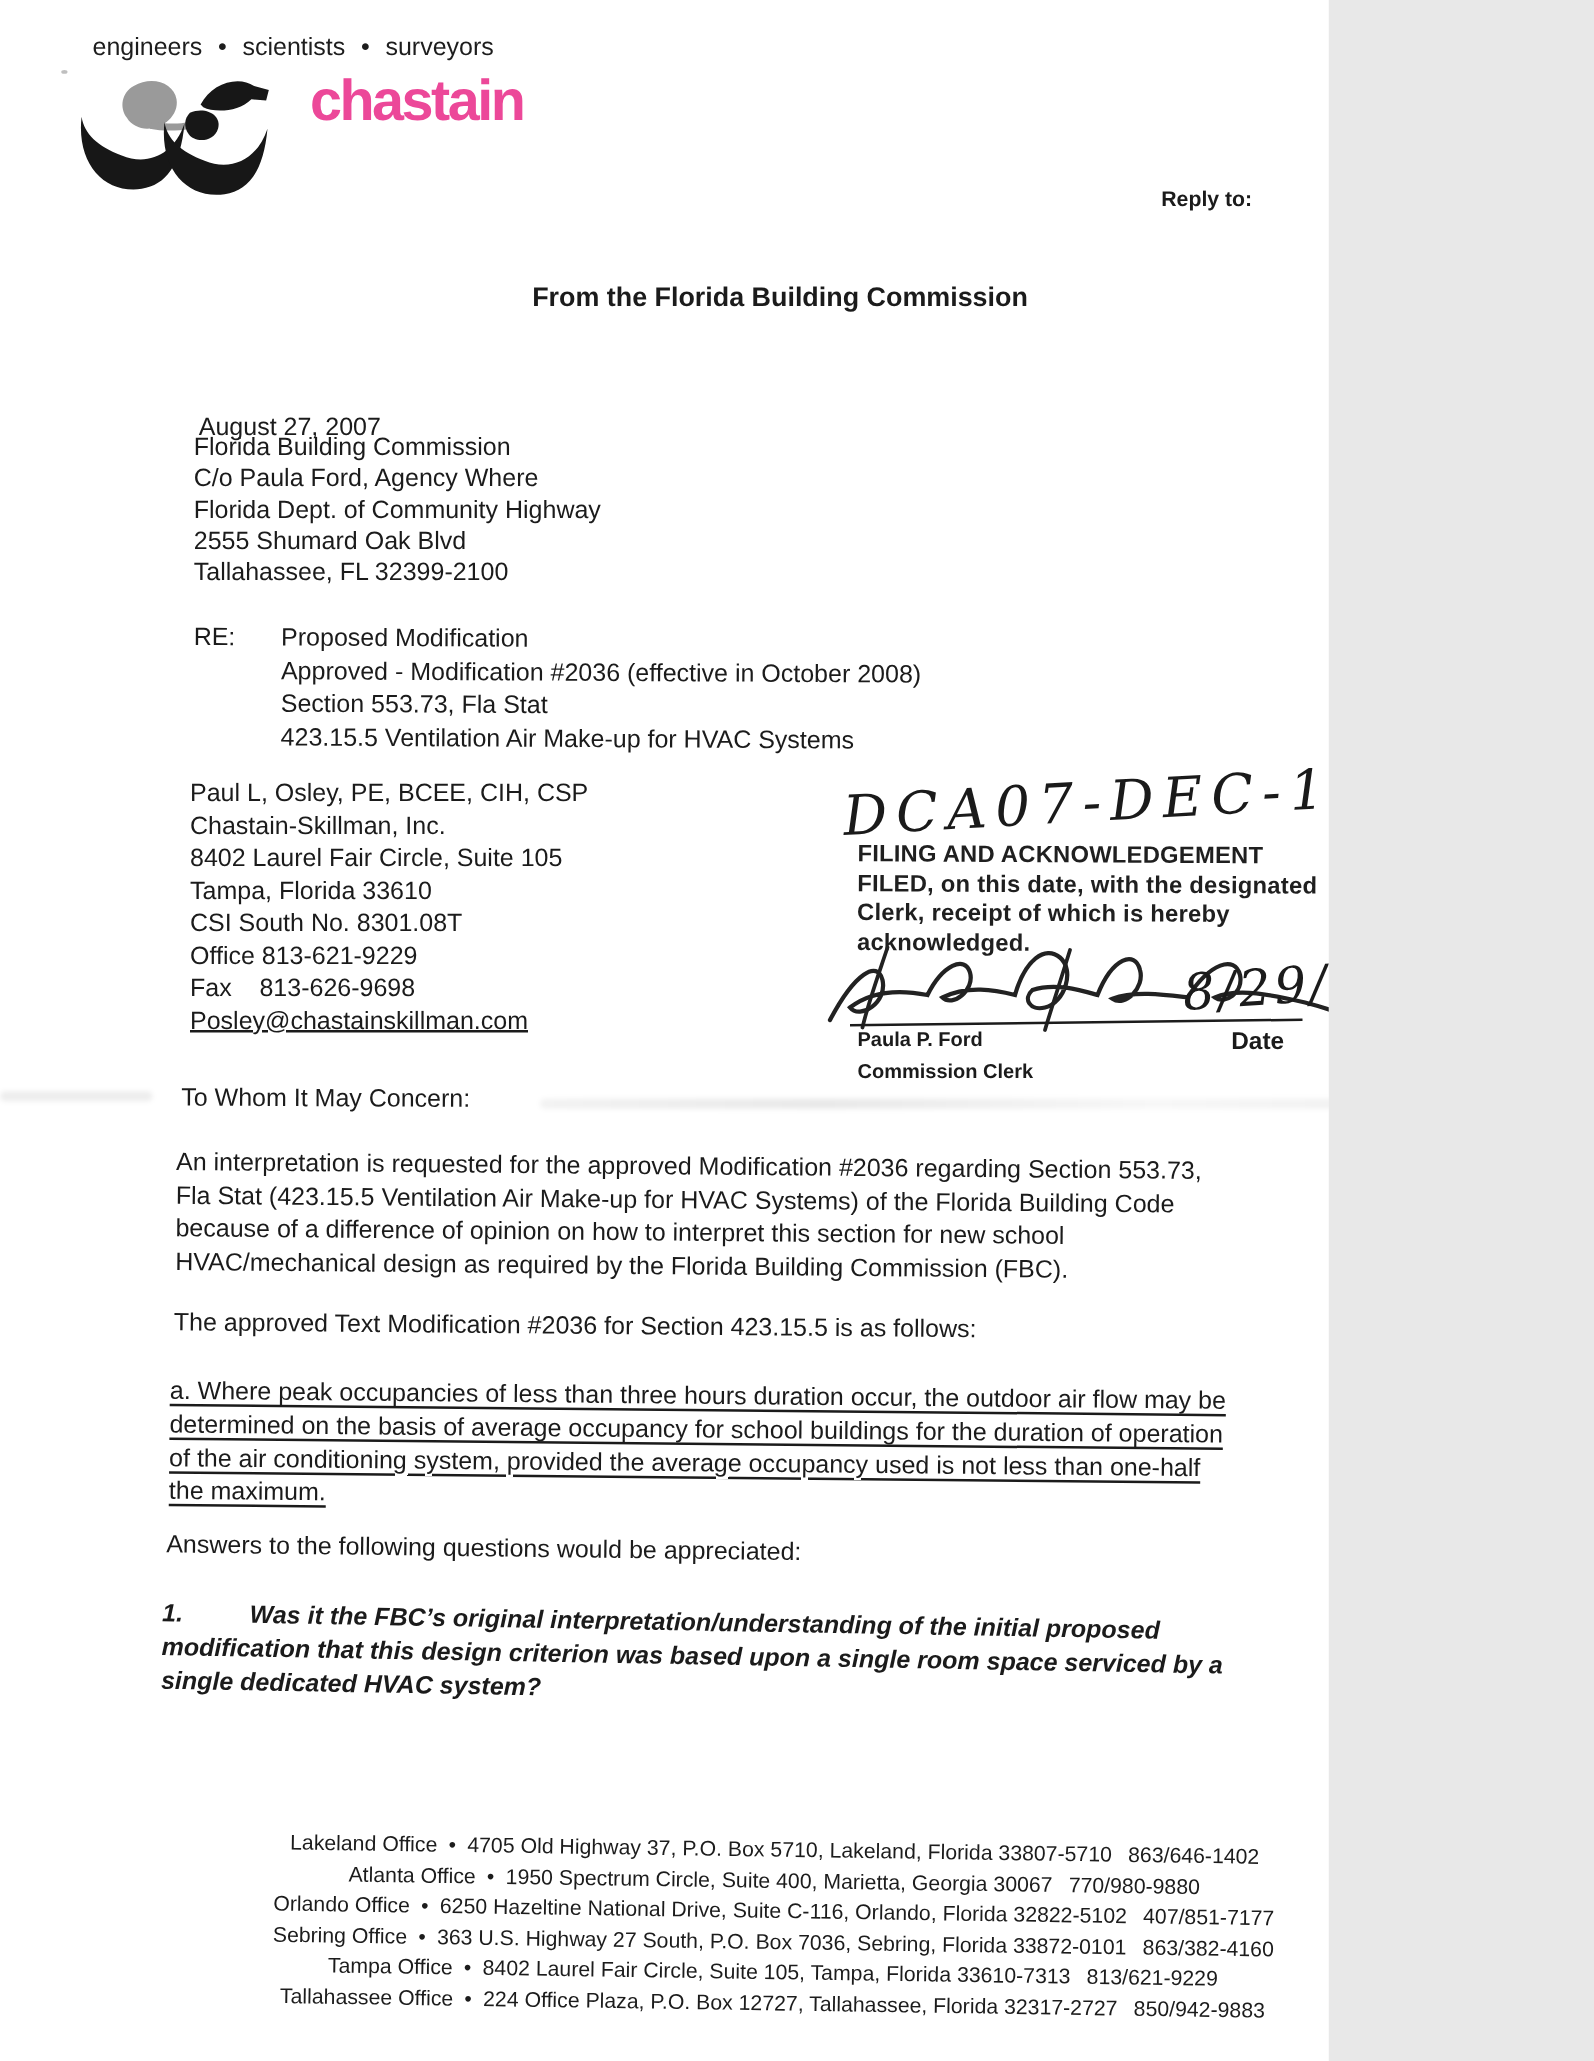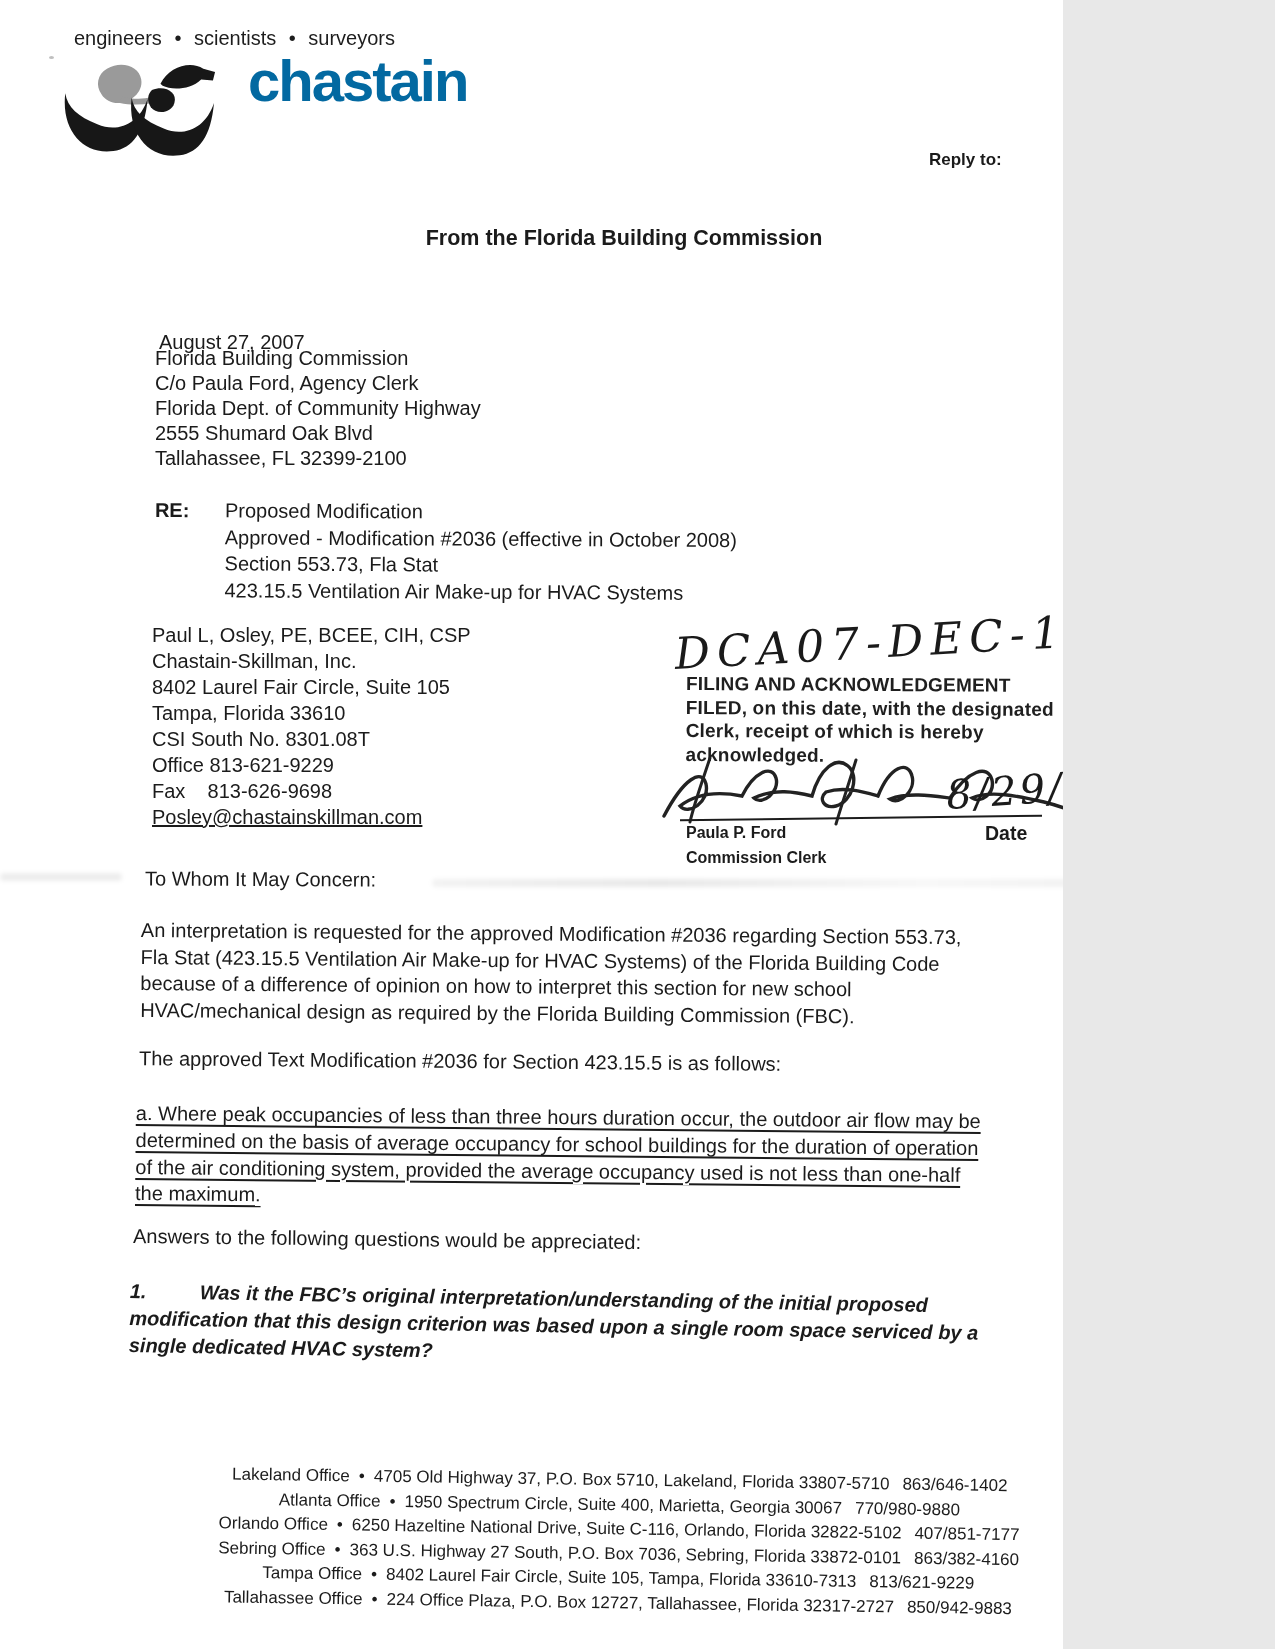--- a/index.html
+++ b/index.html
@@ -5,31 +5,31 @@
   html,body{margin:0;padding:0;background:#e8e8e8;}
   .page{
     position:relative; width:1063px; height:1649px; background:#ffffff;
     font-family:"Liberation Sans", sans-serif; color:#1b1b1b; overflow:hidden;
   }
   .nowrap{white-space:nowrap;}
 
   
   .tagline{position:absolute;left:74px;top:27px;font-size:20px;word-spacing:7px;color:#1d1d1d;}
   .logo-mark{position:absolute;left:62px;top:58px;width:182px;height:107px;}
-  .wordmark{position:absolute;left:248px;top:55px;font-size:58px;font-weight:bold;letter-spacing:-2px;line-height:51px;color:#0369a1;}
+  .wordmark{position:absolute;left:248px;top:55px;font-size:46px;font-weight:bold;letter-spacing:-2px;line-height:51px;color:#ec4899;}
   .reply-to{position:absolute;left:929px;top:150px;font-size:17px;font-weight:bold;}
 
   
   .doc-title{position:absolute;left:0;top:224px;width:1248px;text-align:center;font-size:21.5px;font-weight:bold;line-height:28px;}
 
   
   .date-line{position:absolute;left:159px;top:295px;font-size:20px;margin-top:36px;}
   .recipient{position:absolute;left:155px;top:346px;font-size:20px;line-height:25px;}
   .re-block{position:absolute;left:155px;top:497px;font-size:20px;line-height:26.7px;transform:rotate(0.3deg);transform-origin:left top;}
-  .re-label{position:absolute;left:0;top:0;font-weight:bold;}
+  .re-label{position:absolute;left:0;top:0;}
   .re-lines{margin-left:70px;}
   .sender{position:absolute;left:152px;top:622px;font-size:20px;line-height:26px;}
   .sender-email{text-decoration:underline;}
 
   
   .case-number{position:absolute;left:676px;top:628px;font-size:44px;font-family:"DejaVu Serif",serif;font-style:italic;letter-spacing:7px;color:#1a1a1a;transform:rotate(-3.2deg);transform-origin:left bottom;white-space:nowrap;}
   .stamp{position:absolute;left:686px;top:672px;font-size:19px;font-weight:bold;line-height:23.5px;letter-spacing:.2px;color:#1f1f1f;transform:rotate(0.3deg);transform-origin:left top;}
   .signature-svg{position:absolute;left:650px;top:752px;width:460px;height:78px;}
   .sig-line{position:absolute;left:680px;top:817px;width:362px;border-top:2.5px solid #1c1c1c;transform:rotate(-0.7deg);}
   .signer{position:absolute;left:686px;top:820px;font-size:16px;font-weight:bold;line-height:25px;}
@@ -81,21 +81,21 @@
   <div class="reply-to">Reply to:</div>
 
   <div class="doc-title">
     <div>From the Florida Building Commission</div>
   </div>
 
   <div class="date-line">August 27, 2007</div>
 
   <div class="recipient">
     <div class="nowrap">Florida Building Commission</div>
-    <div class="nowrap">C/o Paula Ford, Agency Clerk</div>
+    <div class="nowrap">C/o Paula Ford, Agency Where</div>
     <div class="nowrap">Florida Dept. of Community Highway</div>
     <div class="nowrap">2555 Shumard Oak Blvd</div>
     <div class="nowrap">Tallahassee, FL 32399-2100</div>
   </div>
 
   <div class="re-block">
     <span class="re-label">RE:</span>
     <div class="re-lines">
       <div class="nowrap">Proposed Modification</div>
       <div class="nowrap">Approved - Modification #2036 (effective in October 2008)</div>

